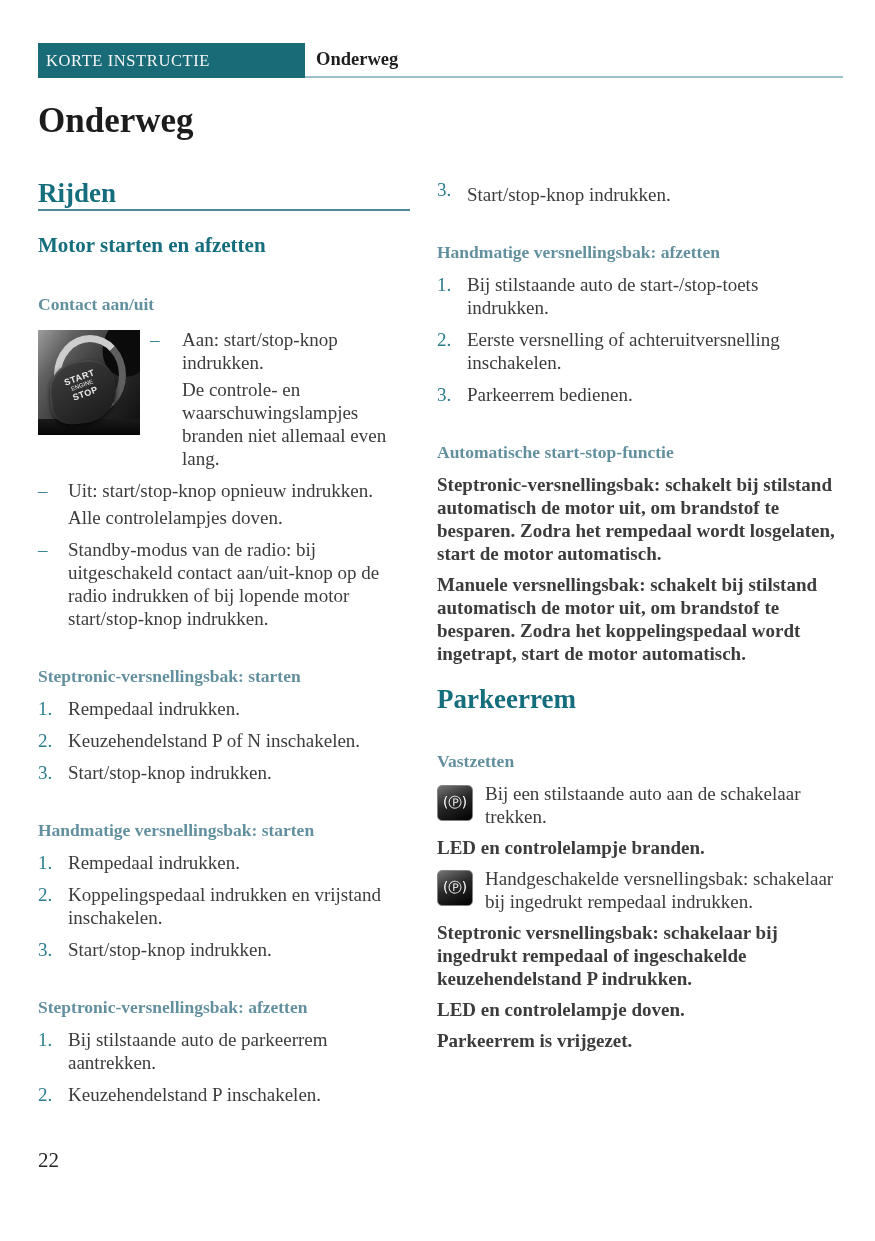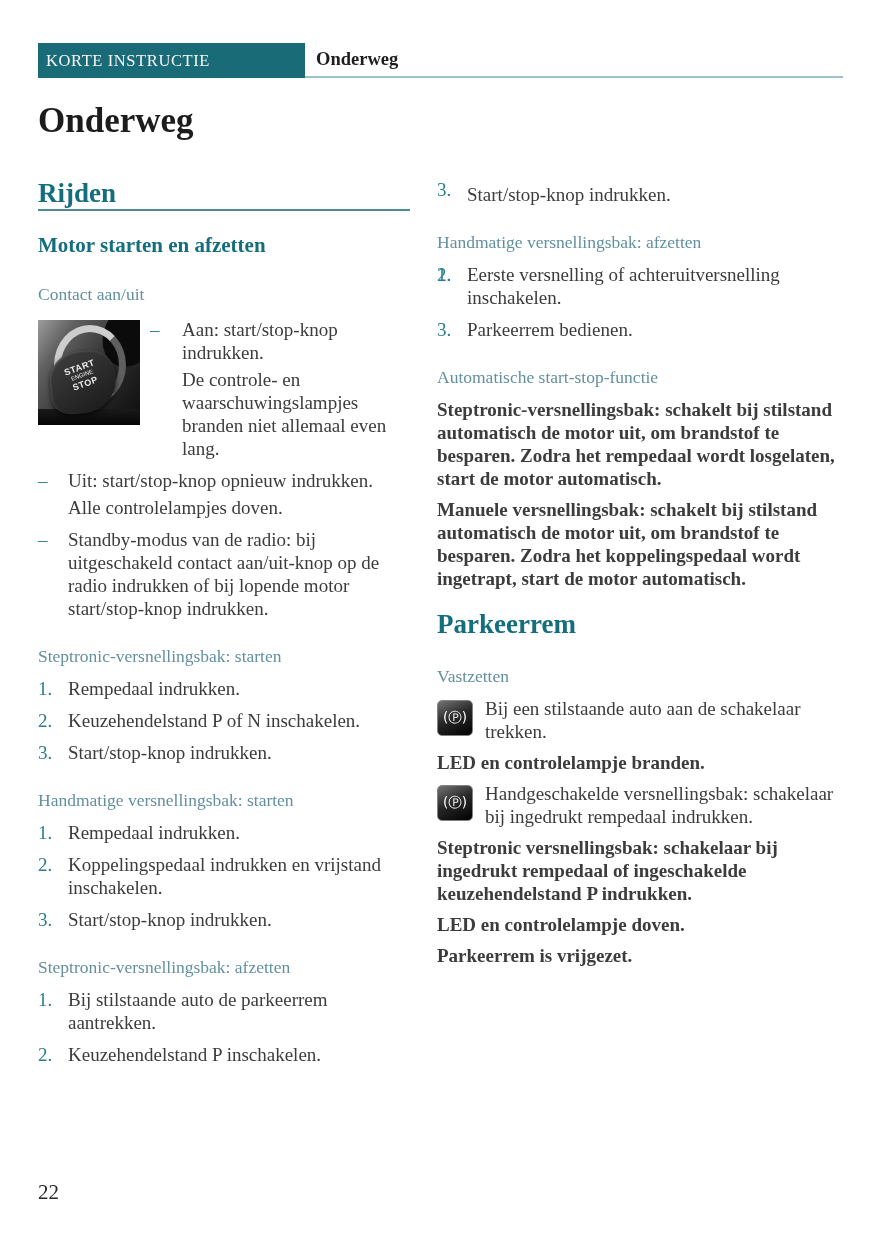--- a/index.html
+++ b/index.html
@@ -23,21 +23,21 @@
   .content{position:absolute;left:38px;top:100px;width:805px;}
   h1{font-size:35px;line-height:1.2;margin:0 0 36px;color:#1c1c1c;font-weight:bold;}
   .cols{display:flex;gap:27px;align-items:flex-start;}
   .col-left{width:372px;}
   .col-right{width:406px;}
   h2{font-size:27px;line-height:1.15;color:#156e7d;margin:0;font-weight:bold;
      border-bottom:2px solid #4d8b99;}
   h2.nounder{border-bottom:none;padding-bottom:0;margin-top:19px;}
   h3{font-size:21px;color:#156e7d;margin:22px 0 0;font-weight:bold;}
   h3.spaced{margin-top:44px;}
-  h4{font-size:17.5px;color:#62909f;margin:26px 0 10px;font-weight:normal;}
+  h4{font-size:17.5px;color:#62909f;margin:36px 0 10px;font-weight:bold;}
   .body-txt, p{font-size:19px;line-height:23px;}
   p{margin:0 0 8px;font-weight:bold;}
   
   .hang{position:relative;padding-left:30px;margin:0 0 9px;font-size:19px;line-height:23px;}
   .hang .mk{position:absolute;left:0;top:0;color:#2a7e8e;}
   .inote{margin-top:4px;}
   .clear{clear:both;height:0;}
   
   .media-row{margin-top:13px;}
   .ssphoto{
@@ -64,21 +64,21 @@
   .pbi{
     float:left;width:36px;height:36px;margin:3px 12px 4px 0;border-radius:5px;box-sizing:border-box;
     border:1px solid #828282;
     background:linear-gradient(155deg,#757575 0%,#2a2a2a 45%,#000 100%);
     color:#ffffff;display:flex;align-items:center;justify-content:center;
     font-family:"DejaVu Sans",sans-serif;font-size:13.5px;line-height:1;
   }
   .icon-row{margin:2px 0 8px;font-size:19px;line-height:23px;}
   .rc-first{padding-top:5px;}
   
-  .page-num{position:absolute;left:38px;top:1180px;font-size:21px;color:#262626;}
+  .page-num{position:absolute;left:38px;top:1148px;font-size:21px;color:#262626;}
 </style>
 </head>
 <body>
 
 <div class="page">
 
   <div class="header-row">
     <div class="chapter-tab">
       <span>KORTE INSTRUCTIE</span>
     </div>
@@ -173,20 +173,21 @@
 
       <div class="col-right">
         <div class="hang rc-first">
           <span class="mk">3.</span>
           <span>Start/stop-knop indrukken.</span>
         </div>
 
         <h4>Handmatige versnellingsbak: afzetten</h4>
         <div class="hang">
           <span class="mk">1.</span>
+          <span>Bij stilstaande auto de start-/stop-toets indrukken.</span>
         </div>
         <div class="hang">
           <span class="mk">2.</span>
           <span>Eerste versnelling of achteruitversnelling inschakelen.</span>
         </div>
         <div class="hang">
           <span class="mk">3.</span>
           <span>Parkeerrem bedienen.</span>
         </div>
 

